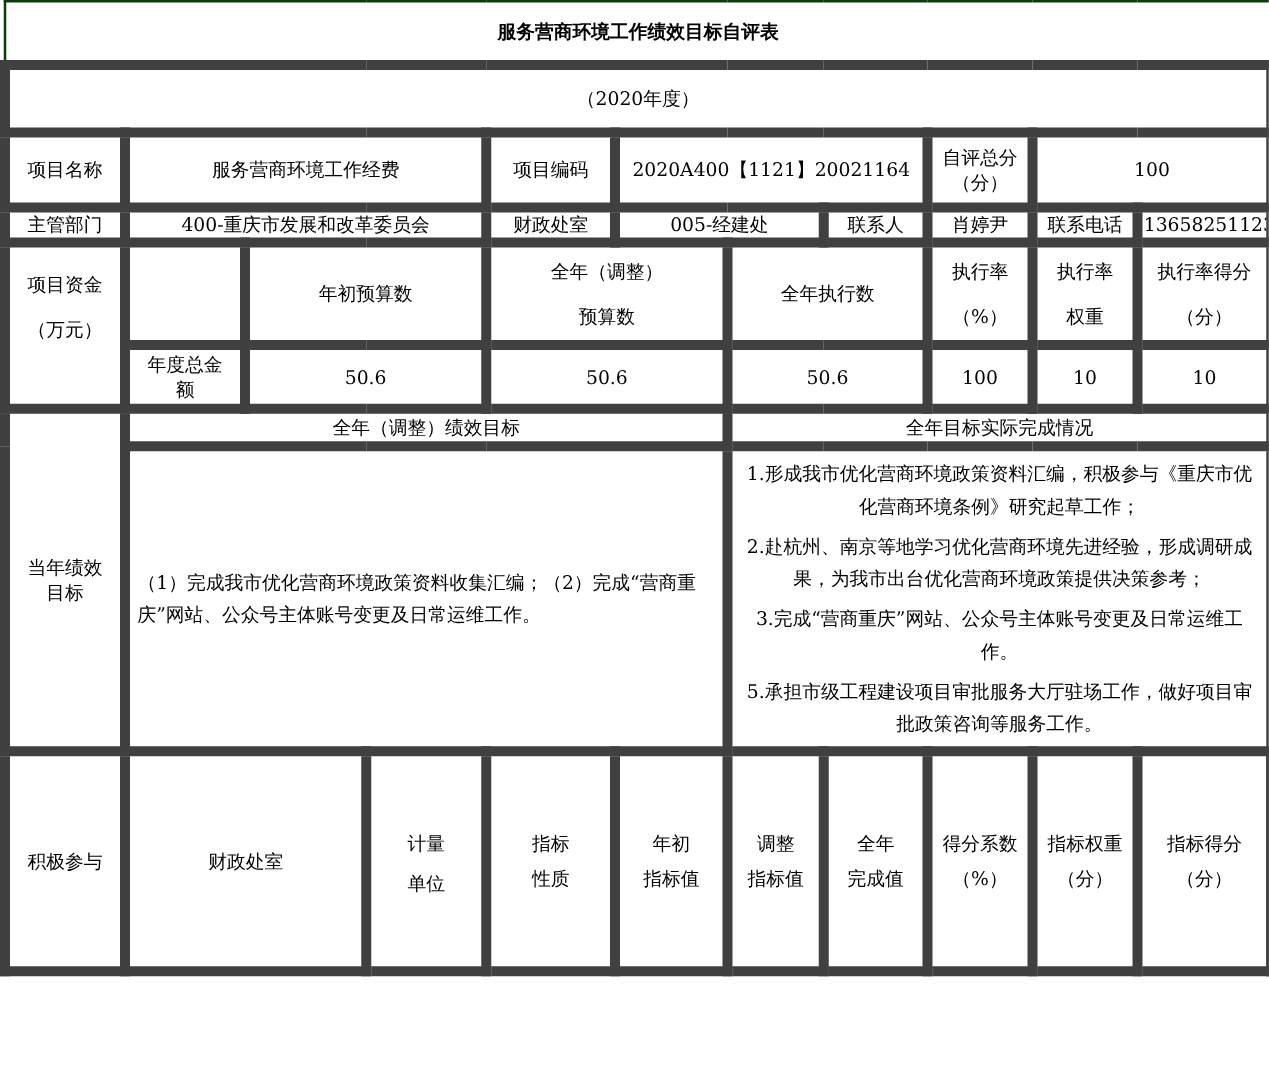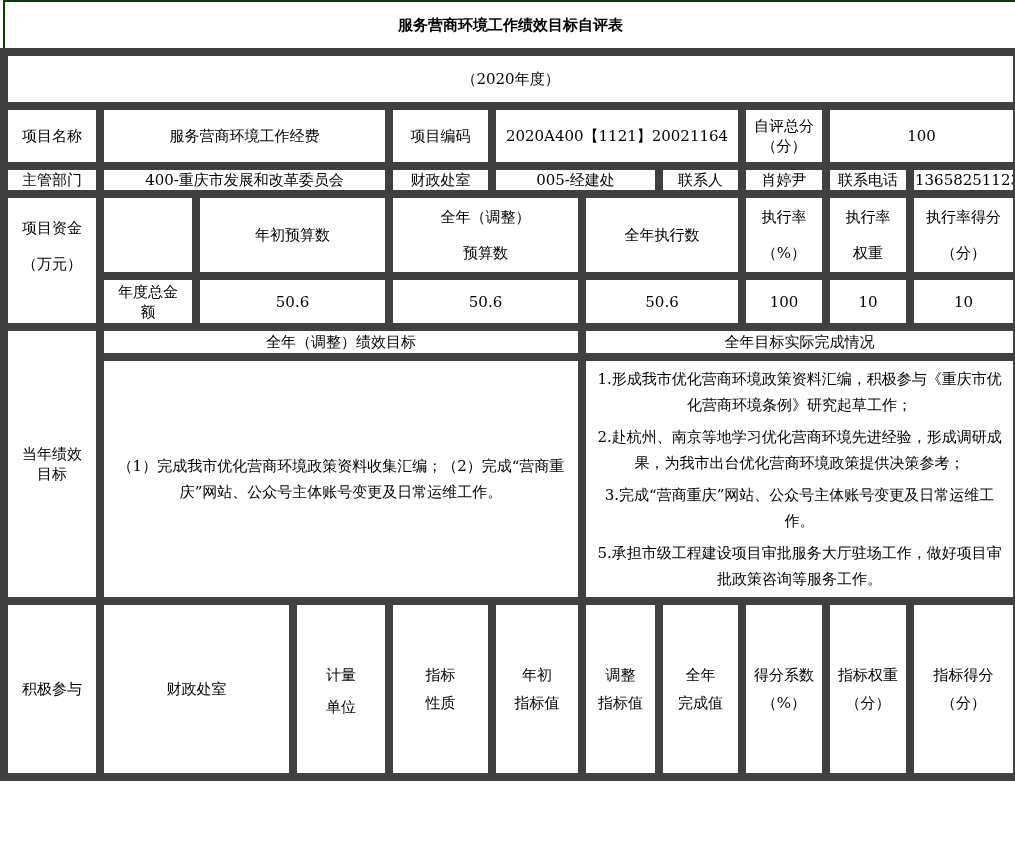--- a/index.html
+++ b/index.html
@@ -5,21 +5,21 @@
   html, body { margin:0; padding:0; background:#ffffff; }
   body { width:1015px; height:860px; overflow:hidden; font-family:"DejaVu Serif","Liberation Serif",serif; color:#000; }
   .sheet { position:relative; width:1015px; height:860px; }
   table.grid { position:absolute; left:0; top:0; border-collapse:collapse; table-layout:fixed; width:1013px; }
   table.grid td { border:8px solid #404040; padding:0 3px; text-align:center; vertical-align:middle; font-size:15px; line-height:20px; overflow:hidden; }
   .title-cell { height:46px; border:2px solid #0b3d0b !important; font-family:"DejaVu Serif","Liberation Serif",serif; font-weight:bold; font-size:32px; letter-spacing:0px; }
   .year-cell { height:46px; font-size:30px; font-weight:normal; }
   .tall-lh { line-height:36px !important; }
   .para { text-align:left; vertical-align:middle; }
   .para p { margin:0 0 6px 0; line-height:26px; }
-  .goal-text { line-height:26px; text-align:center; }
+  .goal-text { line-height:26px; text-align:left; }
 </style>
 </head>
 <body>
 
 <div class="sheet">
 <table class="grid">
   <colgroup>
     <col style="width:96px">
         <col style="width:96px">
         <col style="width:97px">

